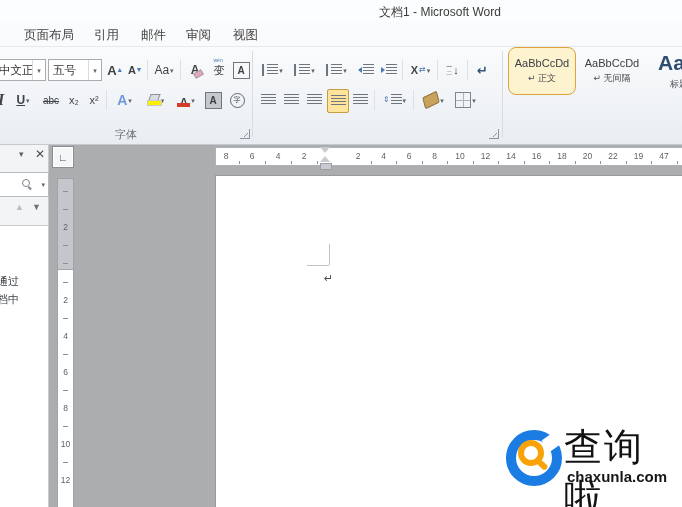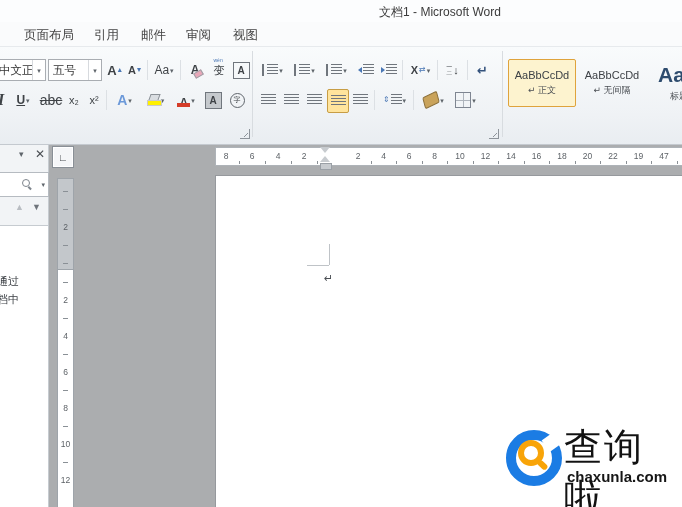--- a/index.html
+++ b/index.html
@@ -32,21 +32,21 @@
   .stripes{width:15px;height:12px;background:repeating-linear-gradient(#70767D 0 1px,transparent 1px 3px);}
   .stripes.dots{width:16px;background:
       repeating-linear-gradient(90deg,#70767D 0 2px,transparent 2px 5px) left/4px 12px no-repeat,
       repeating-linear-gradient(#70767D 0 1px,transparent 1px 3px) 5px 0/11px 12px no-repeat;}
   .sel{background:#FFE49C;border:1px solid #C79D45;border-radius:2px;}
   .indicon{position:relative;width:16px;height:12px;}
   .indicon .st{position:absolute;right:0;top:0;width:11px;height:12px;background:repeating-linear-gradient(#70767D 0 1px,transparent 1px 3px);}
   .tri-r{position:absolute;left:0;top:3px;width:0;height:0;border-left:4px solid #4A77B5;border-top:3px solid transparent;border-bottom:3px solid transparent;}
   .tri-l{position:absolute;left:0;top:3px;width:0;height:0;border-right:4px solid #4A77B5;border-top:3px solid transparent;border-bottom:3px solid transparent;}
   
-  .stylebox{position:absolute;top:12px;height:46px;border:1px solid transparent;border-radius:2px;
+  .stylebox{position:absolute;top:0;height:46px;border:1px solid transparent;border-radius:8px;
             display:flex;flex-direction:column;align-items:center;justify-content:center;color:#3C4045;}
   .stylebox .sample{font-size:11px;letter-spacing:0;}
   .stylebox .sname{font-size:9px;color:#4A4E53;margin-top:3px;}
   .stylebox.selected{background:#FDF3CF;border-color:#DFA33C;}
   
   #navpane{left:0;top:145px;width:48px;height:362px;background:#F2F4F6;border-right:1px solid #C6CBD0;}
   #nav-search{position:absolute;left:-6px;top:27px;width:53px;height:23px;background:#fff;border:1px solid #B6BBC1;}
   .mag{position:relative;width:10px;height:10px;}
   .mag:before{content:"";position:absolute;left:0;top:0;width:6px;height:6px;border:1.5px solid #7E858D;border-radius:50%;}
   .mag:after{content:"";position:absolute;left:7px;top:7px;width:4px;height:1.5px;background:#7E858D;transform:rotate(45deg);transform-origin:left top;}
@@ -157,21 +157,21 @@
   </div>
 
   <div class="btn" style="left:-3px;top:42px;width:8px;font-style:italic;font-family:'Liberation Serif',serif;font-weight:bold">
     <span>I</span>
   </div>
   <div class="btn" style="left:10px;top:42px;width:26px">
     <span style="text-decoration:underline;font-size:12px;font-weight:bold;color:#3E4246">U</span>
       <span class="arrow">▾</span>
   </div>
   <div class="btn" style="left:39px;top:42px;width:24px">
-    <span style="text-decoration:line-through;font-size:14px">abc</span>
+    <span style="text-decoration:line-through;font-size:10px">abc</span>
   </div>
   <div class="btn" style="left:64px;top:42px;width:20px">
     <span style="font-size:11px">x₂</span>
   </div>
   <div class="btn" style="left:84px;top:42px;width:20px">
     <span style="font-size:11px">x²</span>
   </div>
   <div class="isep" style="left:106px;top:43px"></div>
   <div class="btn" style="left:111px;top:42px;width:27px">
     <span style="font-size:14px;font-weight:bold;color:#6C99D9">A</span>
@@ -194,20 +194,21 @@
     <span class="boxA" style="background:#C5C9CD">
         <span>A</span>
       </span>
   </div>
   <div class="btn" style="left:227px;top:42px;width:20px">
     <span class="circ">
         <span>字</span>
       </span>
   </div>
 
+  <div class="grouplabel" style="left:0;width:252px">字体</div>
   <div class="launcher" style="left:240px"></div>
 
   <div class="btn" style="left:258px;top:12px;width:29px">
     <span class="stripes dots"></span>
       <span class="arrow">▾</span>
   </div>
   <div class="btn" style="left:290px;top:12px;width:29px">
     <span class="stripes dots"></span>
       <span class="arrow">▾</span>
   </div>

